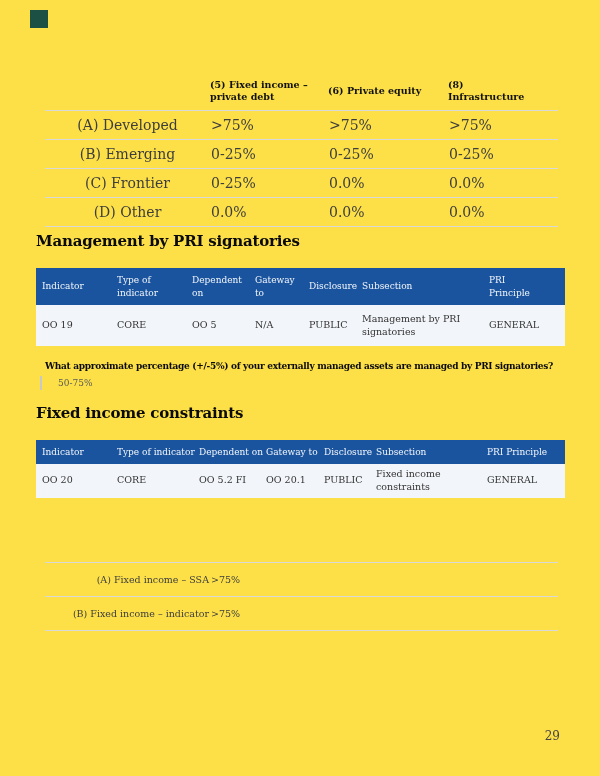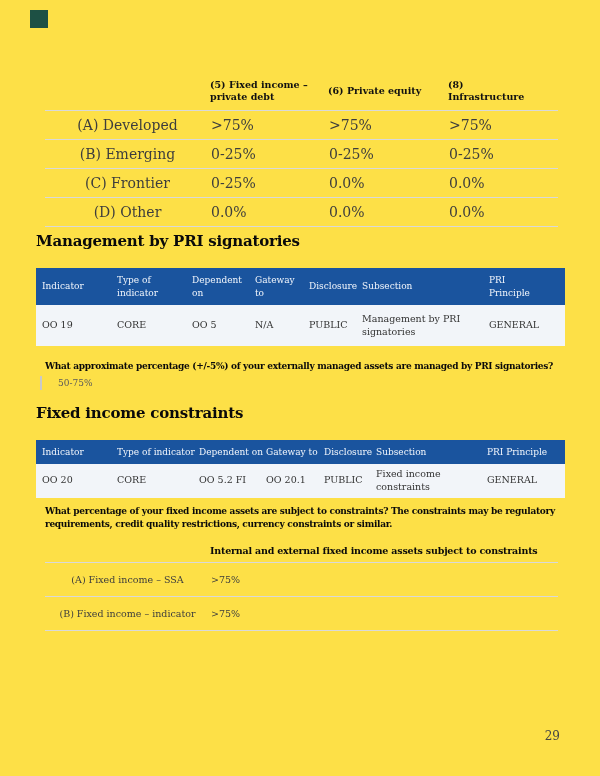--- a/index.html
+++ b/index.html
@@ -42,21 +42,21 @@
   .question.q1 { top:360px; }
   .question.q2 { top:505px; }
   .answer { position:absolute; left:40px; top:376px; border-left:2px solid #c9c9c9; padding-left:16px; font-size:9px; color:#5a5a5a; line-height:14px; }
 
   
   .sub-header { position:absolute; left:210px; top:545px; font-size:9.5px; font-weight:bold; color:#0a0a0a; letter-spacing:-0.2px; }
   .sub-table { position:absolute; left:45px; top:562px; width:513px; border-collapse:collapse; table-layout:fixed; }
   .sub-table tbody tr { height:34px; border-top:1px solid #d9d9d9; }
   .sub-table tbody tr:last-child { border-bottom:1px solid #d9d9d9; }
   .sub-table td { font-size:9.5px; color:#3d3d3d; vertical-align:middle; }
-  .sub-table td.lbl { text-align:center; }
+  .sub-table td.lbl { text-align:right; }
 
   .page-number { position:absolute; right:40px; top:729px; font-size:12px; color:#444444; }
 </style>
 </head>
 <body>
 
 <div class="page">
 
   <div class="corner-square"></div>
 
@@ -171,23 +171,21 @@
         <td>CORE</td>
         <td>OO 5.2 FI</td>
         <td>OO 20.1</td>
         <td>PUBLIC</td>
         <td>Fixed income constraints</td>
         <td>GENERAL</td>
       </tr>
     </tbody>
   </table>
 
-  <div class="question q2">What percentage of your fixed income assets are subject to constraints? The constraints may be regulatory requirements, credit quality restrictions, currency constraints or similar.</div>
-
-  <div class="sub-header">Internal and external fixed income assets subject to constraints</div>
+
 
   <table class="sub-table">
     <colgroup>
         <col style="width:165px">
         <col style="width:348px">
       </colgroup>
     <tbody>
       <tr>
         <td class="lbl">(A) Fixed income – SSA</td>
         <td>&gt;75%</td>

